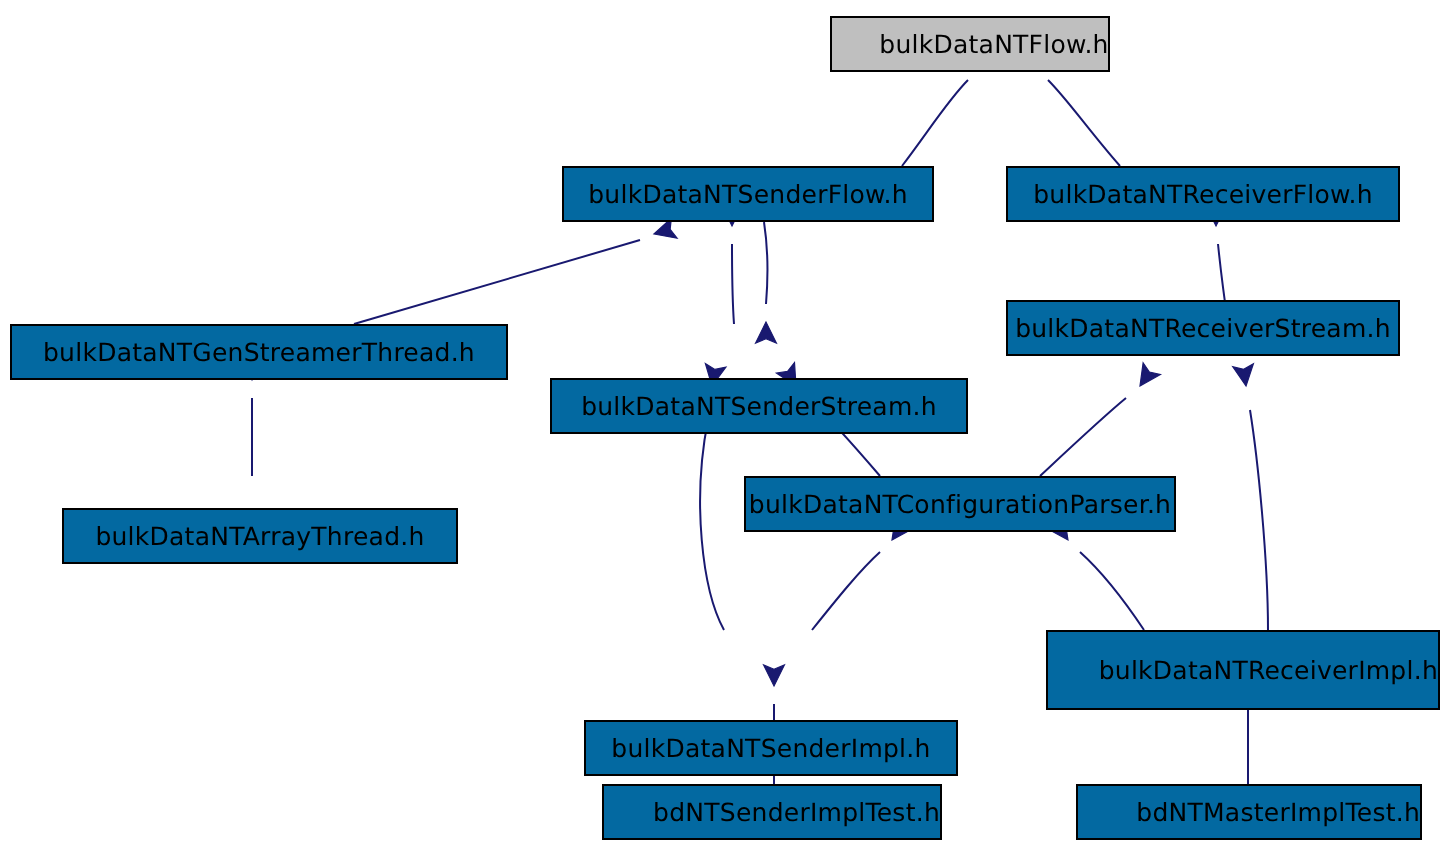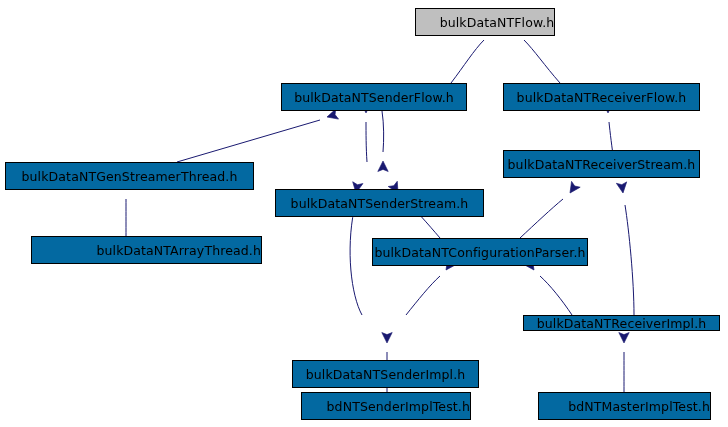--- a/index.html
+++ b/index.html
@@ -126,30 +126,30 @@
       </div>
       <div class="node" style="left: 5px; top: 162px; width: 249px; height: 28px;">
         <span class="node-label">bulkDataNTGenStreamerThread.h</span>
       </div>
       <div class="node" style="left: 275px; top: 162px; width: 209px; height: 28px; margin-top: 27px;">
         <span class="node-label">bulkDataNTSenderStream.h</span>
       </div>
       <div class="node" style="left: 503px; top: 150px; width: 197px; height: 28px;">
         <span class="node-label">bulkDataNTReceiverStream.h</span>
       </div>
-      <div class="node" style="left: 31px; top: 236px; width: 231px; height: 28px; justify-content: flex-end;">
+      <div class="node" style="left: 31px; top: 254px; width: 198px; height: 28px;">
         <span class="node-label">bulkDataNTArrayThread.h</span>
       </div>
       <div class="node" style="left: 372px; top: 238px; width: 216px; height: 28px;">
         <span class="node-label">bulkDataNTConfigurationParser.h</span>
       </div>
       <div class="node" style="left: 292px; top: 315px; width: 187px; height: 28px; margin-top: 45px;">
         <span class="node-label">bulkDataNTSenderImpl.h</span>
       </div>
-      <div class="node" style="left: 523px; top: 315px; width: 197px; height: 16px;">
+      <div class="node" style="left: 523px; top: 315px; width: 197px; height: 40px; justify-content: flex-end;">
         <span class="node-label">bulkDataNTReceiverImpl.h</span>
       </div>
       <div class="node" style="left: 301px; top: 392px; width: 170px; height: 28px; justify-content: flex-end;">
         <span class="node-label">bdNTSenderImplTest.h</span>
       </div>
       <div class="node" style="left: 538px; top: 392px; width: 173px; height: 28px; justify-content: flex-end;">
         <span class="node-label">bdNTMasterImplTest.h</span>
       </div>
     </div>
 </div>

